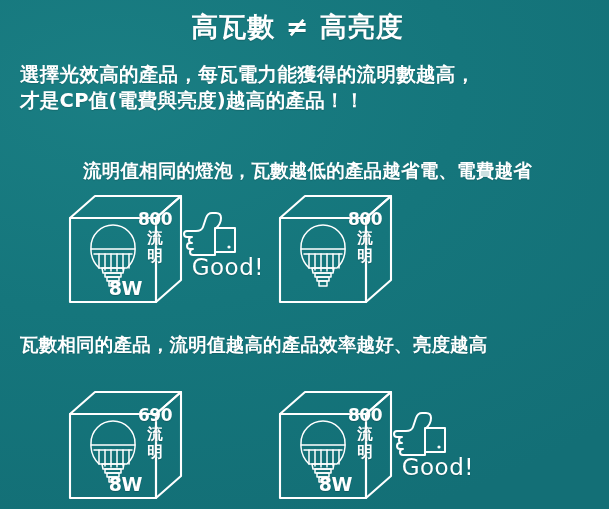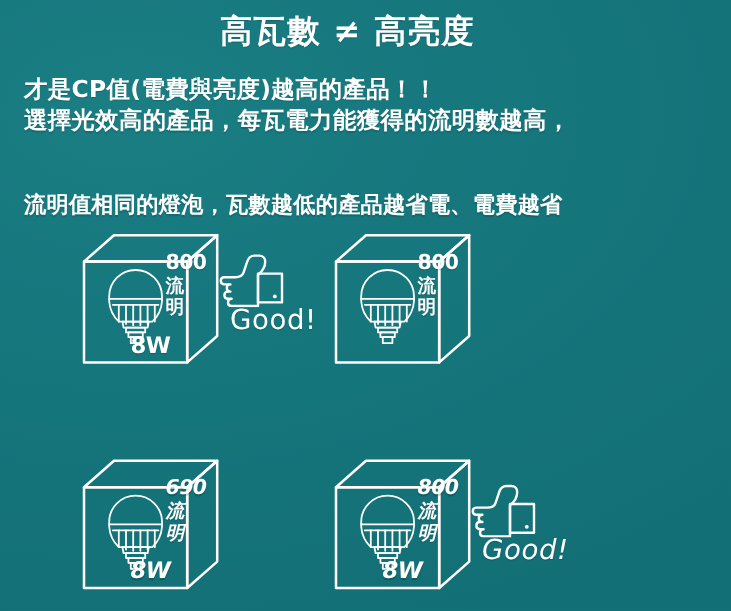--- a/index.html
+++ b/index.html
@@ -9,60 +9,60 @@
     background:#177a7f;
   }
   #infographic{
     position:relative;width:609px;height:509px;
     background:
       radial-gradient(ellipse 120% 90% at 18% 18%, #1a7e83 0%, #15767c 48%, #136f76 100%);
     color:#ffffff;
   }
   
   .title{
-    position:absolute;left:0;top:10px;width:579px;
+    position:absolute;left:8px;top:10px;width:579px;
     text-align:center;font-size:27px;font-weight:bold;
     letter-spacing:1px;line-height:34px;
     text-shadow:0 1px 1px rgba(0,0,0,.18);
   }
   .intro{
     position:absolute;left:20px;top:62px;width:575px;
     font-size:19.5px;font-weight:bold;line-height:26px;
     letter-spacing:.3px;
     text-shadow:0 1px 1px rgba(0,0,0,.15);
   }
   .intro .ln{display:block;white-space:nowrap;}
   .section-head{
     position:absolute;left:20px;width:575px;
     font-size:18.5px;font-weight:bold;white-space:nowrap;
     letter-spacing:.2px;
     text-shadow:0 1px 1px rgba(0,0,0,.15);
   }
-  #sec1-head{top:158px;}
+  #sec1-head{top:158px;text-align:center;}
   #sec2-head{top:332px;}
 
   
   .row{position:absolute;left:0;width:609px;height:118px;}
   #row1{top:192px;}
-  #row2{top:380px;font-style:italic;}
+  #row2{top:388px;}
 
   .cell{position:absolute;top:0;height:118px;}
   .cell.a{left:66px;}
   .cell.b{left:276px;}
   #row2 .cell.a{left:66px;}
   #row2 .cell.b{left:276px;}
 
   
   .box{position:relative;width:125px;height:115px;}
   .box svg{display:block;}
 
   
   .lumen{
     position:absolute;left:72px;top:18px;width:34px;
-    text-align:left;font-weight:bold;
+    text-align:center;font-weight:bold;
     text-shadow:0 1px 1px rgba(0,0,0,.2);
   }
   .lumen .num{display:block;font-size:17px;line-height:19px;letter-spacing:-.5px;}
   .lumen .ch{display:block;font-size:15.5px;line-height:18px;}
 
   
   .watt{
     position:absolute;left:18px;bottom:8px;width:58px;
     text-align:right;font-size:19px;font-weight:bold;
     letter-spacing:-.5px;
@@ -82,22 +82,22 @@
   }
 </style>
 </head>
 <body>
 
 <div id="infographic">
 
   <div class="title">高瓦數 ≠ 高亮度</div>
 
   <div class="intro">
+    <span class="ln">選擇光效高的產品，每瓦電力能獲得的流明數越高，</span>
     <span class="ln">才是CP值(電費與亮度)越高的產品！！</span>
-    <span class="ln">選擇光效高的產品，每瓦電力能獲得的流明數越高，</span>
   </div>
 
   <div class="section-head" id="sec1-head">流明值相同的燈泡，瓦數越低的產品越省電、電費越省</div>
 
   <div class="row" id="row1">
 
     <div class="cell a">
       <div class="box">
         <svg width="125" height="115" viewBox="0 0 125 115">
           <g fill="none" stroke="#ffffff" stroke-width="2.1" stroke-linejoin="round" stroke-linecap="round">
@@ -161,20 +161,21 @@
         </svg>
         <div class="lumen">
           <span class="num">800</span>
           <span class="ch">流</span>
           <span class="ch">明</span>
         </div>
       </div>
     </div>
   </div>
 
+  <div class="section-head" id="sec2-head">瓦數相同的產品，流明值越高的產品效率越好、亮度越高</div>
 
   <div class="row" id="row2">
 
     <div class="cell a">
       <div class="box">
         <svg width="125" height="115" viewBox="0 0 125 115">
           <g fill="none" stroke="#ffffff" stroke-width="2.1" stroke-linejoin="round" stroke-linecap="round">
             <rect x="4" y="26" width="86" height="84"></rect>
             <path d="M4 26 L29 4 L115 4 L90 26 Z"></path>
             <path d="M90 26 L115 4 L115 88 L90 110 Z"></path>

